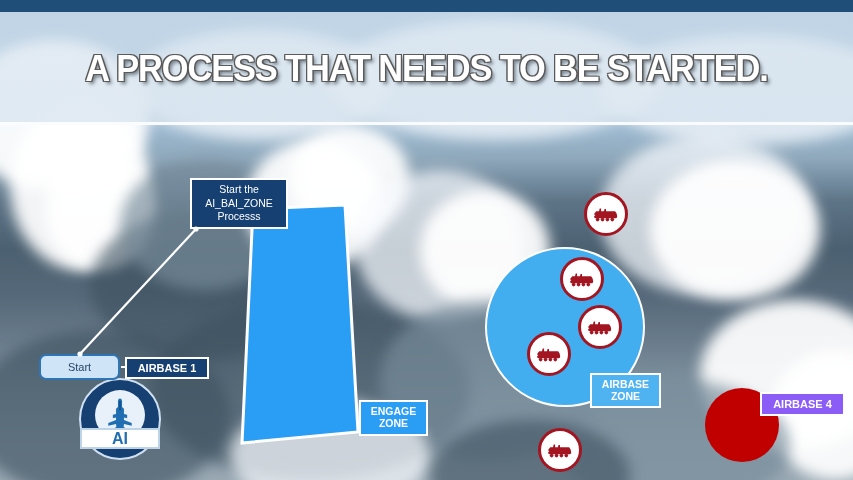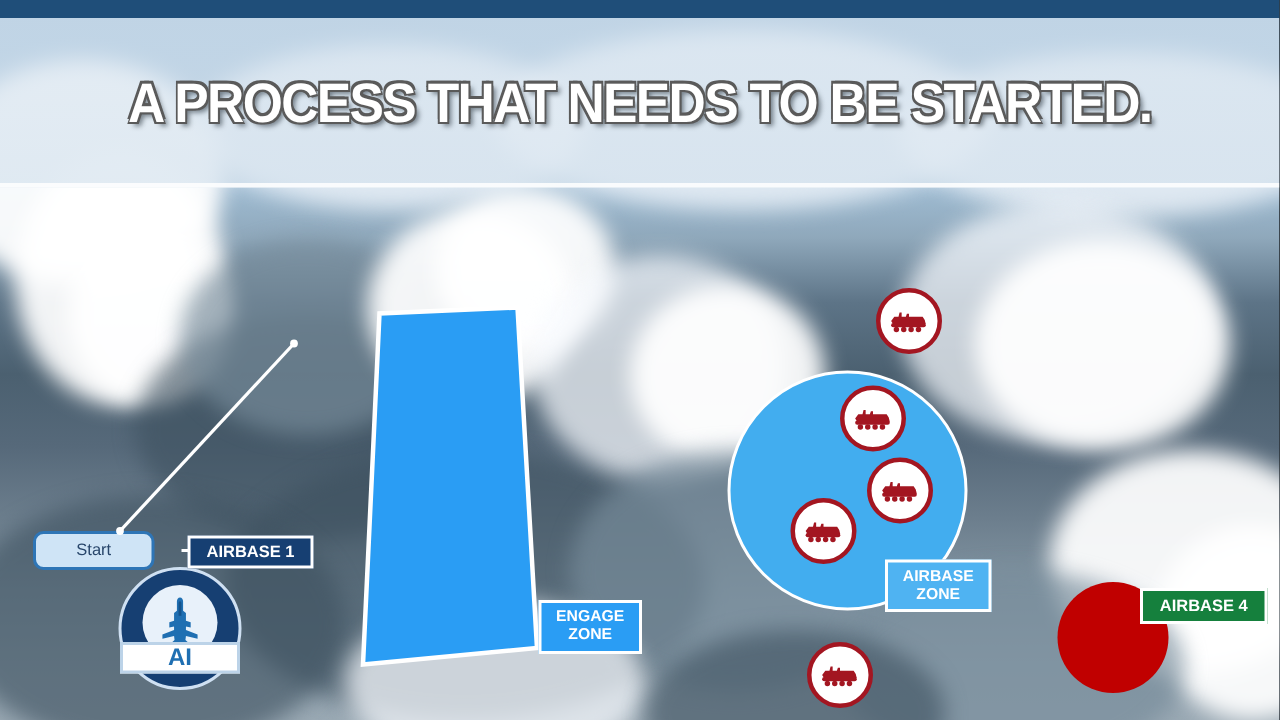--- a/index.html
+++ b/index.html
@@ -78,32 +78,32 @@
 
   
   .lbl{
     position:absolute;box-sizing:border-box;display:flex;
     align-items:center;justify-content:center;text-align:center;
     color:#ffffff;font-weight:bold;line-height:1.12;
   }
   .lbl-navy{background:#163F72;border:2px solid #ffffff;}
   .lbl-blue{background:#2A9DF4;border:2px solid #ffffff;}
   .lbl-blue2{background:#4FB3F2;border:2px solid #ffffff;}
-  .lbl-red{background:#15803d;border:2px solid #ffffff;}
+  .lbl-red{background:#8b5cf6;border:2px solid #ffffff;}
   .lbl-white{background:#ffffff;border:2px solid #bcd3e8;color:#1F6FB2;}
 
   .process-box{
     position:absolute;left:190px;top:178px;width:98px;height:51px;
     background:#163F72;border:2px solid #ffffff;box-sizing:border-box;
     display:flex;flex-direction:column;align-items:center;justify-content:center;
     color:#ffffff;font-size:10.5px;line-height:1.32;font-weight:normal;
   }
 
   .start-btn{
-    position:absolute;left:22px;top:354px;width:81px;height:26px;
+    position:absolute;left:39px;top:354px;width:81px;height:26px;
     background:#CFE4F6;border:2px solid #2E75B6;border-radius:7px;box-sizing:border-box;
     display:flex;align-items:center;justify-content:center;
     color:#28466b;font-size:11px;
   }
 
   .airbase1{left:125px;top:357px;width:84px;height:22px;font-size:11px;}
   .ai-label{left:80px;top:428px;width:80px;height:21px;font-size:16px;}
   .patrol-label{left:359px;top:400px;width:69px;height:36px;font-size:10.5px;flex-direction:column;}
   .engage-label{left:590px;top:373px;width:71px;height:35px;font-size:10.5px;flex-direction:column;}
   .airbase4{left:760px;top:392px;width:85px;height:24px;font-size:11px;}
@@ -223,20 +223,25 @@
       <svg width="28" height="20" viewBox="0 0 40 26">
         <path d="M6 9 L10 9 L11 5 L13 5 L13 9 L17 9 L18 6 L20 6 L20 9 L33 9 L35 12 L36 16 L5 16 L3 13 Z" fill="#A31621"></path>
         <rect x="3" y="15" width="33" height="4" rx="2" fill="#A31621"></rect>
         <circle cx="8" cy="21" r="2.6" fill="#A31621"></circle>
         <circle cx="15" cy="21" r="2.6" fill="#A31621"></circle>
         <circle cx="22" cy="21" r="2.6" fill="#A31621"></circle>
         <circle cx="29" cy="21" r="2.6" fill="#A31621"></circle>
       </svg>
     </div>
 
+    <div class="process-box">
+      <span>Start the</span>
+      <span>AI_BAI_ZONE</span>
+      <span>Processs</span>
+    </div>
 
     <div class="start-btn">Start</div>
 
     <div class="lbl lbl-navy airbase1">AIRBASE 1</div>
 
     <div class="lbl lbl-white ai-label">AI</div>
 
     <div class="lbl lbl-blue patrol-label">
       <span>ENGAGE</span>
       <span>ZONE</span>

